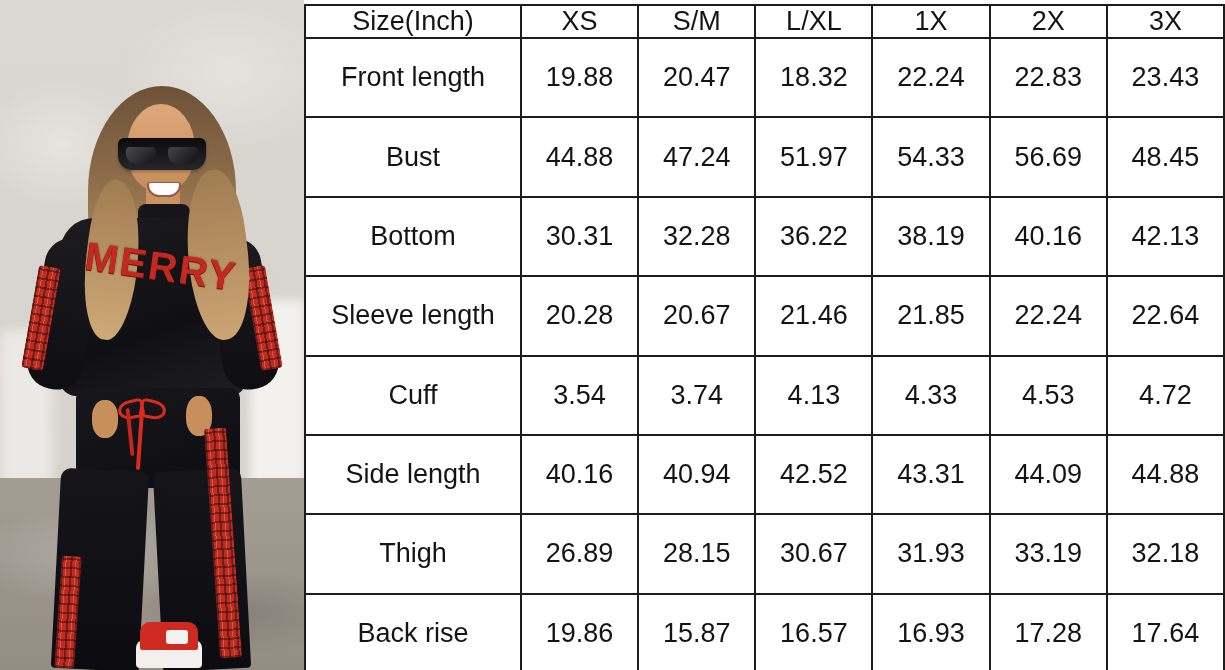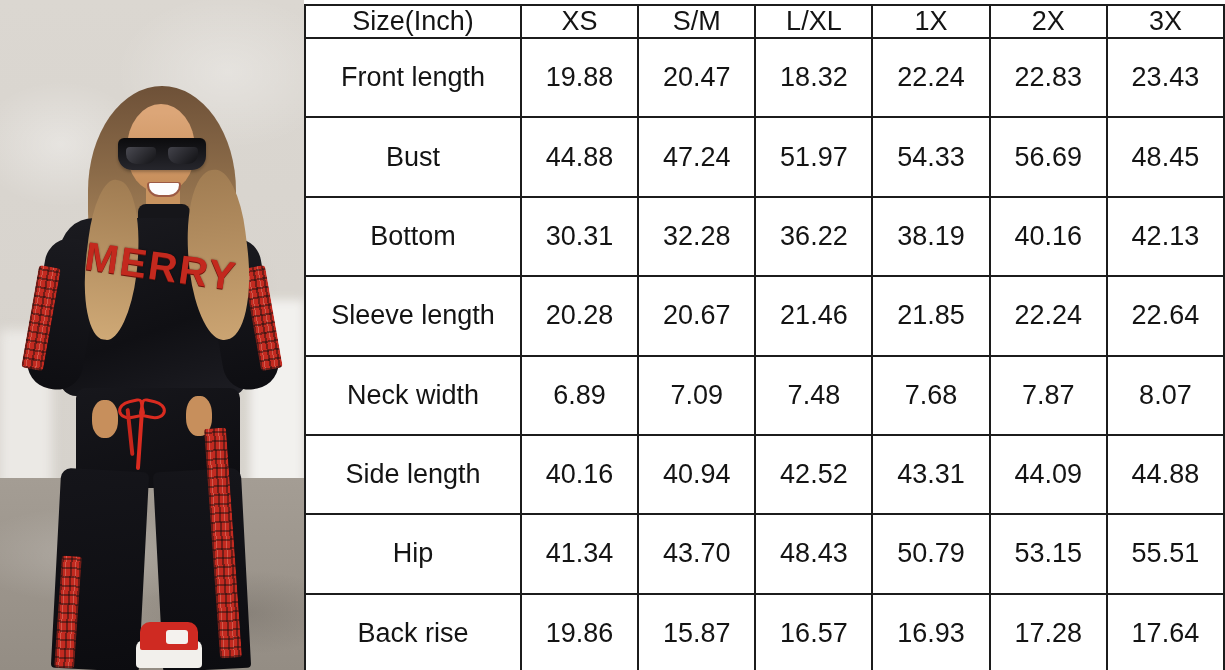--- a/index.html
+++ b/index.html
@@ -199,45 +199,45 @@
           <tr>
             <td>Sleeve length</td>
             <td>20.28</td>
             <td>20.67</td>
             <td>21.46</td>
             <td>21.85</td>
             <td>22.24</td>
             <td>22.64</td>
           </tr>
           <tr>
-            <td>Neck width</td>
-            <td>6.89</td>
-            <td>7.09</td>
-            <td>7.48</td>
-            <td>7.68</td>
-            <td>7.87</td>
-            <td>8.07</td>
+            <td>Cuff</td>
+            <td>3.54</td>
+            <td>3.74</td>
+            <td>4.13</td>
+            <td>4.33</td>
+            <td>4.53</td>
+            <td>4.72</td>
           </tr>
           <tr>
             <td>Side length</td>
             <td>40.16</td>
             <td>40.94</td>
             <td>42.52</td>
             <td>43.31</td>
             <td>44.09</td>
             <td>44.88</td>
           </tr>
           <tr>
-            <td>Hip</td>
-            <td>41.34</td>
-            <td>43.70</td>
-            <td>48.43</td>
-            <td>50.79</td>
-            <td>53.15</td>
-            <td>55.51</td>
+            <td>Thigh</td>
+            <td>26.89</td>
+            <td>28.15</td>
+            <td>30.67</td>
+            <td>31.93</td>
+            <td>33.19</td>
+            <td>32.18</td>
           </tr>
           <tr>
             <td>Back rise</td>
             <td>19.86</td>
             <td>15.87</td>
             <td>16.57</td>
             <td>16.93</td>
             <td>17.28</td>
             <td>17.64</td>
           </tr>

